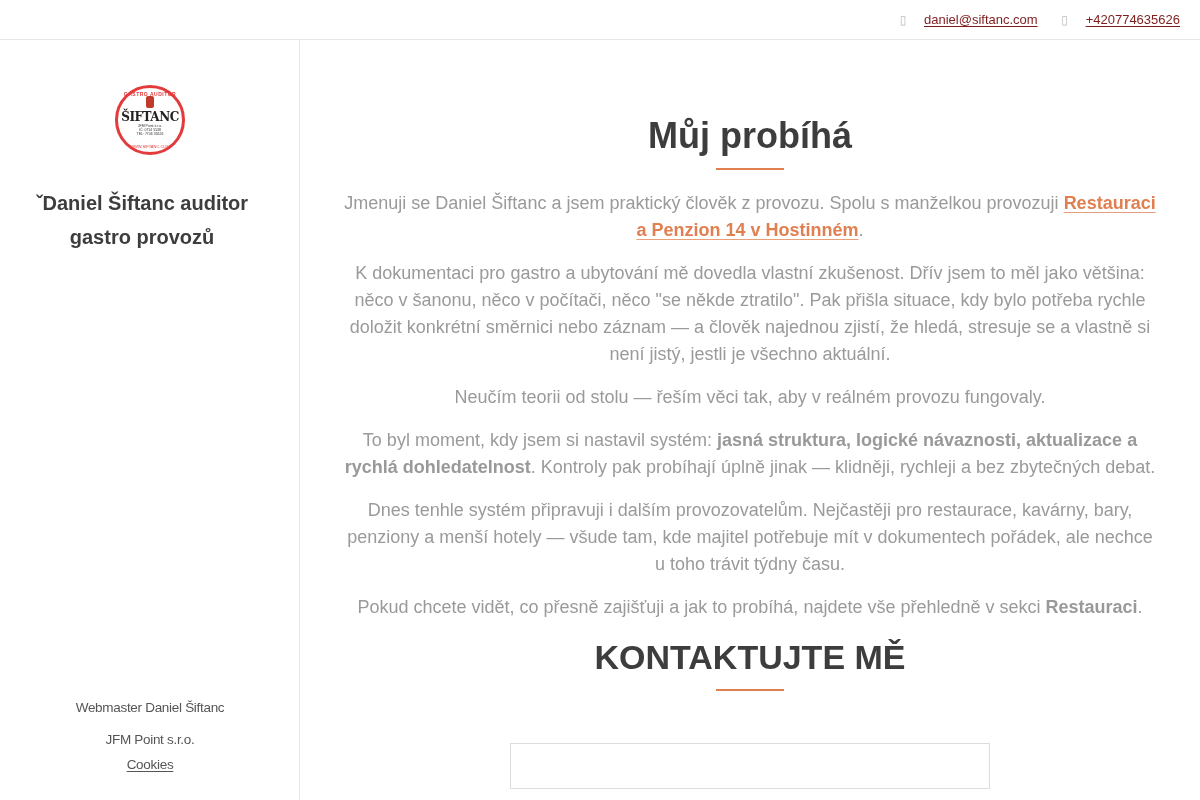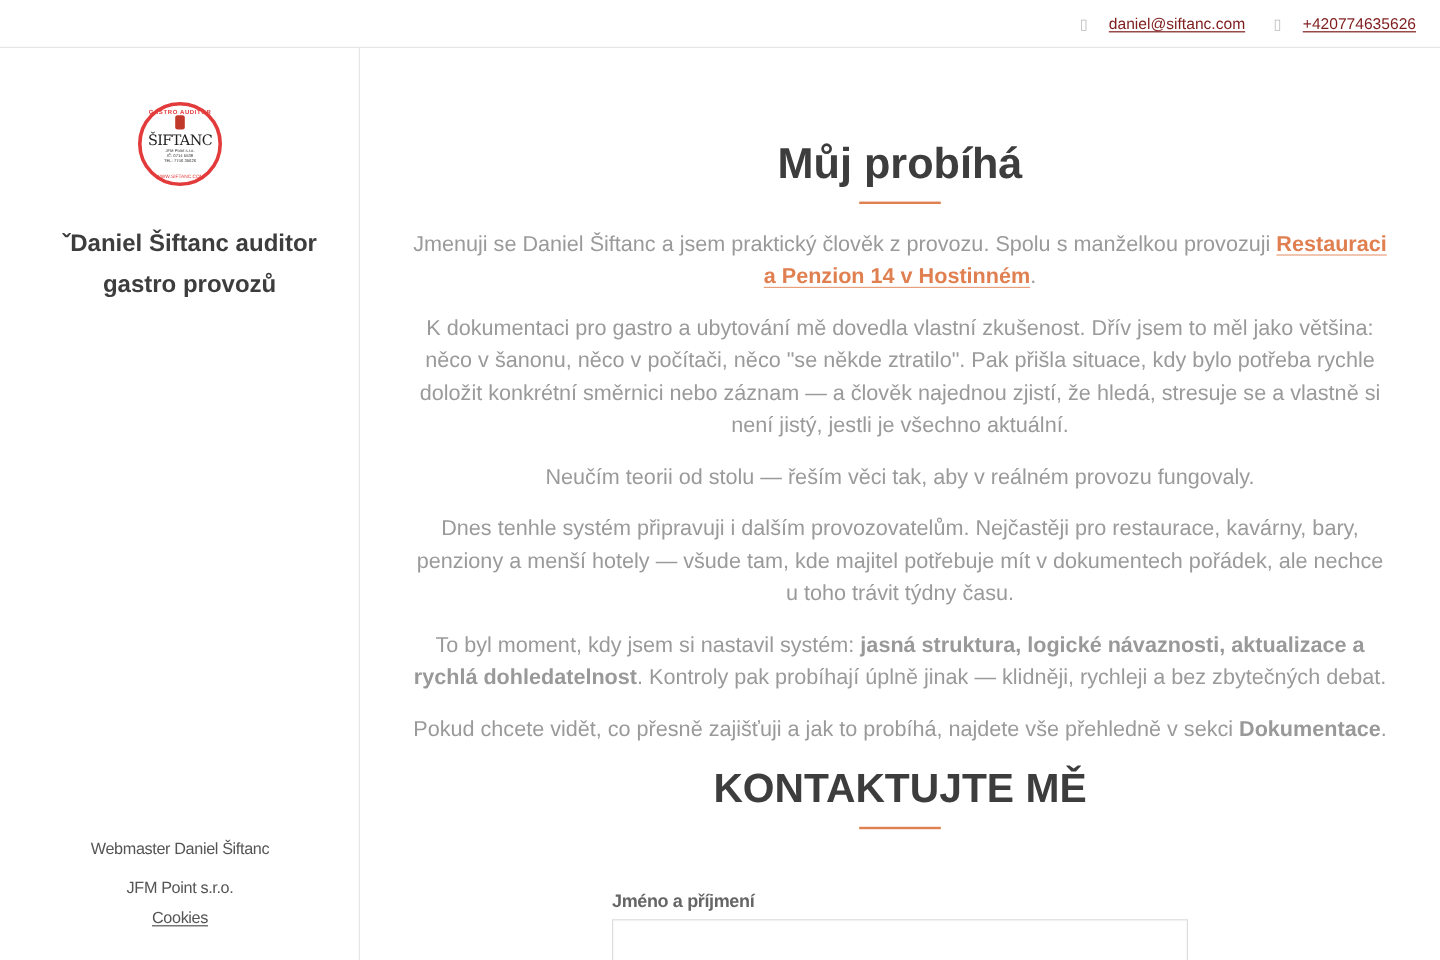--- a/index.html
+++ b/index.html
@@ -18,27 +18,27 @@
     .sidebar {
       position: absolute; left: 0; top: 40px; width: 300px; height: 760px;
       border-right: 1px solid #e6e6e6; background: #fff; text-align: center;
     }
     .logo {
       position: absolute; left: 115px; top: 45px; width: 70px; height: 70px; border-radius: 50%;
       border: 3px solid #e33b3b; background: #fff;
       display: flex; align-items: center; justify-content: center; flex-direction: column;
     }
     .logo .ring-top { position: absolute; top: 3px; font-size: 5px; color: #e33b3b; font-weight: bold; letter-spacing: 0.5px; }
-    .logo .brand { font-family: "DejaVu Serif", serif; font-size: 12px; font-weight: normal; color: #222; margin-top: 6px; letter-spacing: -0.5px; }
+    .logo .brand { font-family: "DejaVu Serif", serif; font-size: 12px; font-weight: bold; color: #222; margin-top: 6px; letter-spacing: -0.5px; }
     .logo .figure { position: absolute; top: 8px; width: 8px; height: 12px; background: #c0392b; border-radius: 2px; }
     .logo .small { font-size: 3.5px; color: #333; line-height: 4px; }
     .logo .ring-bottom { position: absolute; bottom: 3px; font-size: 4px; color: #e33b3b; }
 
     .site-title {
-      position: absolute; left: 28px; top: 146px; width: 260px;
+      position: absolute; left: 12px; top: 146px; width: 260px;
       font-size: 20px; font-weight: bold; color: #3d3d3d; line-height: 34px;
     }
     .sidebar-footer { position: absolute; left: 0; top: 660px; width: 300px; font-size: 13.5px; color: #555; letter-spacing: -0.3px; }
     .sidebar-footer .line { margin-bottom: 17px; }
     .sidebar-footer .line2 { margin-bottom: 10px; }
     .sidebar-footer a { color: #555; text-underline-offset: 2px; }
 
     .main { position: absolute; left: 300px; top: 40px; width: 900px; height: 760px; }
     .content { width: 820px; margin: 0 auto; text-align: center; }
     h1.section-title {
@@ -92,27 +92,26 @@
   <div class="content">
     <h1 class="section-title">Můj probíhá</h1>
     <div class="title-underline"></div>
 
     <p class="para"><span>Jmenuji se Daniel Šiftanc a jsem praktický člověk z provozu. Spolu s manželkou provozuji </span><a href="#">Restauraci a Penzion 14 v Hostinném</a><span>.</span></p>
 
     <p class="para">K dokumentaci pro gastro a ubytování mě dovedla vlastní zkušenost. Dřív jsem to měl jako většina: něco v šanonu, něco v počítači, něco "se někde ztratilo". Pak přišla situace, kdy bylo potřeba rychle doložit konkrétní směrnici nebo záznam — a člověk najednou zjistí, že hledá, stresuje se a vlastně si není jistý, jestli je všechno aktuální.</p>
 
     <p class="para">Neučím teorii od stolu — řeším věci tak, aby v reálném provozu fungovaly.</p>
 
+    <p class="para"><span>To byl moment, kdy jsem si nastavil systém: </span><b>jasná struktura, logické návaznosti, aktualizace a rychlá dohledatelnost</b><span>. Kontroly pak probíhají úplně jinak — klidněji, rychleji a bez zbytečných debat.</span></p>
+
     <p class="para">Dnes tenhle systém připravuji i dalším provozovatelům. Nejčastěji pro restaurace, kavárny, bary, penziony a menší hotely — všude tam, kde majitel potřebuje mít v dokumentech pořádek, ale nechce u toho trávit týdny času.</p>
 
-    <p class="para"><span>To byl moment, kdy jsem si nastavil systém: </span><b>jasná struktura, logické návaznosti, aktualizace a rychlá dohledatelnost</b><span>. Kontroly pak probíhají úplně jinak — klidněji, rychleji a bez zbytečných debat.</span></p>
-
-    <p class="para"><span>Pokud chcete vidět, co přesně zajišťuji a jak to probíhá, najdete vše přehledně v sekci </span><b>Dokumentace</b><span>.</span></p>
+    <p class="para"><span>Pokud chcete vidět, co přesně zajišťuji a jak to probíhá, najdete vše přehledně v sekci </span><b>Restauraci</b><span>.</span></p>
 
     <h2 class="contact-title">KONTAKTUJTE MĚ</h2>
     <div class="title-underline2"></div>
 
     <form class="form">
-      <label>Jméno a příjmení</label>
       <input type="text" value="" style="">
     </form>
   </div>
 </main>
 
 </body></html>

